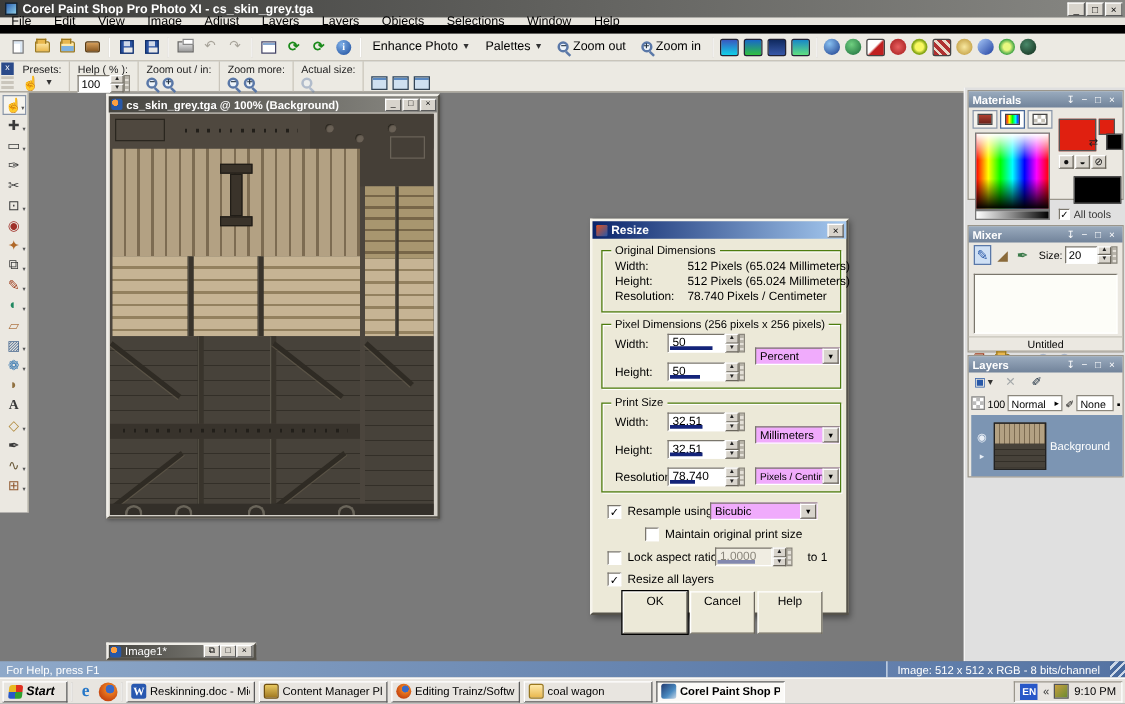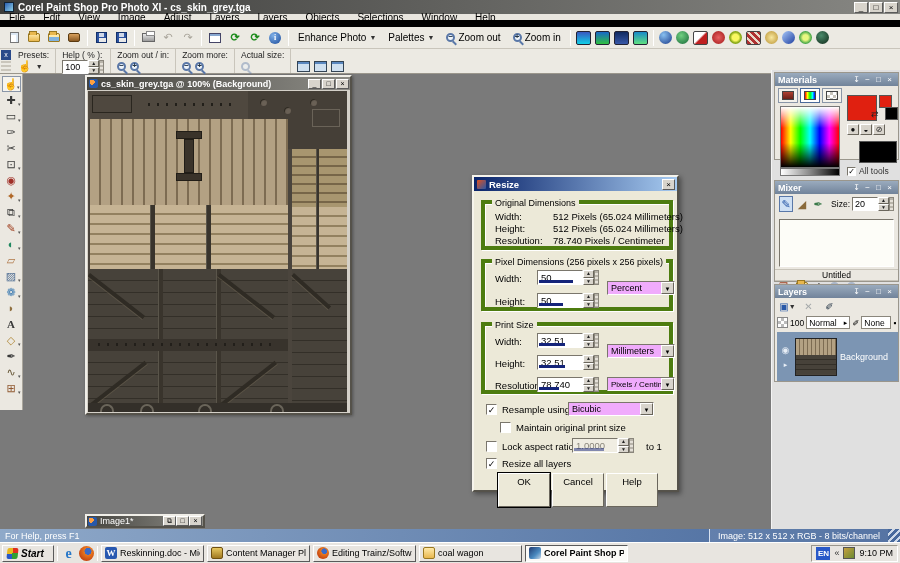--- a/index.html
+++ b/index.html
@@ -99,21 +99,21 @@
   .arc { position:absolute; width:14px; height:8px; border:2px solid #6a655a; border-bottom:none; border-radius:8px 8px 0 0; background:transparent; }
 
   
   .dialog { position:absolute; left:472px; top:175px; width:207px; height:317px; background:#ece9d8;
     border:2px solid; border-color:#f6f4ec #55524a #55524a #f6f4ec; box-shadow:2px 2px 5px rgba(0,0,0,.4); }
   .dialog .dtitle { height:14px; background:linear-gradient(90deg,#0a246a,#a6caf0); display:flex; align-items:center; padding:0 2px; }
   .dialog .dicon { width:9px; height:9px; margin:0 3px 0 1px; background:linear-gradient(135deg,#e05020,#2858a8); border-radius:1px; }
   .dialog .dtext { color:#fff; font-weight:bold; font-size:9.5px; }
   .dialog .dclose { margin-left:auto; width:13px; height:11px; background:#d8d4cc; border:1px solid; border-color:#fff #5a5a5a #5a5a5a #fff;
     font-size:8px; line-height:9px; text-align:center; }
-  .gb { position:absolute; border:4px solid #4d7c0f; box-shadow:inset 1px 1px 0 #fff,1px 1px 0 #fff;padding-left:15px; }
+  .gb { position:absolute; border:1px solid #4d7c0f; box-shadow:inset 1px 1px 0 #fff,1px 1px 0 #fff;padding-left:15px; }
   .gb-legend { position:absolute; top:-6px; left:7px; background:#ece9d8; padding:0 3px; font-size:9px; }
   .drow { position:absolute; left:10px; font-size:9.5px; white-space:nowrap; }
   .dval { position:absolute; left:68px; font-size:9.5px; white-space:nowrap; }
   .numfield { position:absolute; display:flex; height:15px; }
   .numfield .nf { width:46px; background:#fff; border:1px solid; border-color:#7a766c #fff #fff #7a766c; font-size:9.5px; padding:1px 3px; position:relative; }
   .numfield .nf .meter { position:absolute; left:1px; bottom:1px; height:3px; background:#14247a; }
   .numfield.dis .nf { background:#f0ede2; color:#8a867c; }
   .dropdown { position:absolute; height:14px; background:#f0abfc; border:1px solid; border-color:#7a766c #fff #fff #7a766c; display:flex; align-items:center; }
   .dropdown .ddtext { flex:1; padding:0 3px; font-size:9px; white-space:nowrap; overflow:hidden; }
   .dropdown .ddbtn { width:13px; height:100%; background:#d8d4cc; border:1px solid; border-color:#fff #6a665c #6a665c #fff; font-size:6px; text-align:center; line-height:12px; }
@@ -601,21 +601,21 @@
     </div>
 
     <div class="chk" style="left:12px;top:227px;">
       <div class="chkbox">✓</div>
       <span>Resample using:</span>
     </div>
     <div class="dropdown" style="left:94px;top:225px;width:86px;">
       <span class="ddtext">Bicubic</span>
       <div class="ddbtn">▼</div>
     </div>
-    <div class="chk" style="left:26px;top:245px;">
+    <div class="chk" style="left:42px;top:245px;">
       <div class="chkbox"></div>
       <span>Maintain original print size</span>
     </div>
     <div class="chk" style="left:12px;top:264px;">
       <div class="chkbox"></div>
       <span>Lock aspect ratio:</span>
     </div>
     <div class="numfield dis" style="left:98px;top:261px;">
       <div class="nf"><span>1.0000</span><div class="meter" style="width:30px;opacity:.5;"></div></div>
       <div class="spin-arrows">

